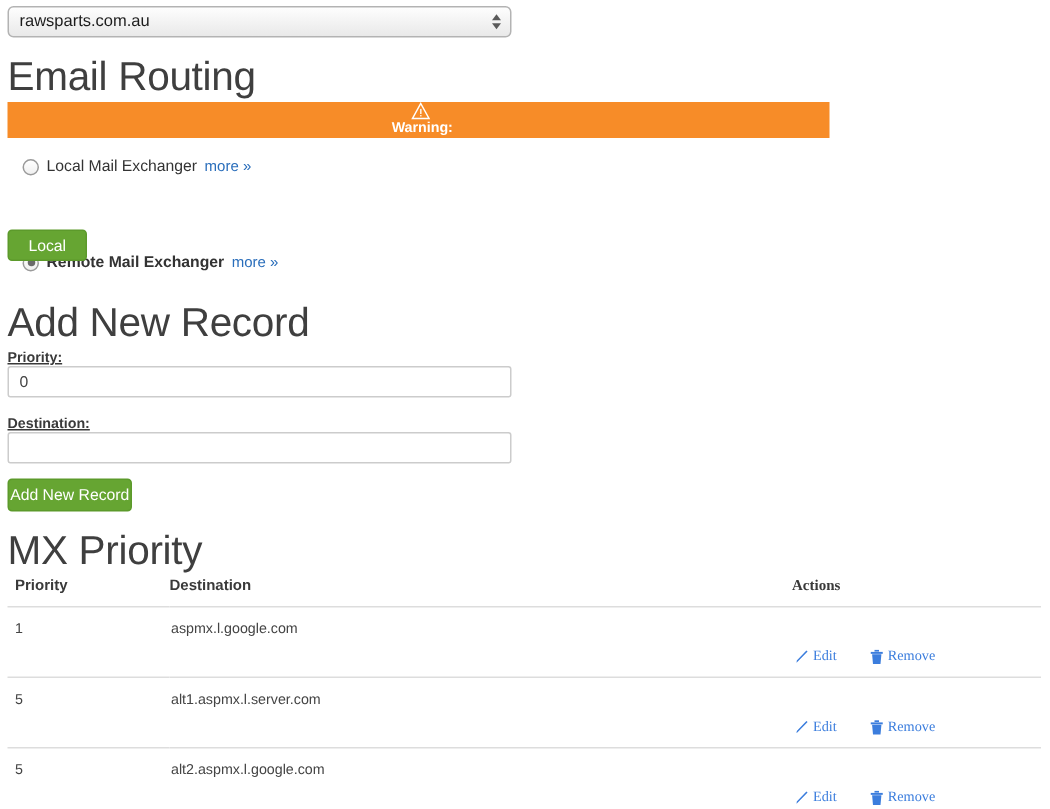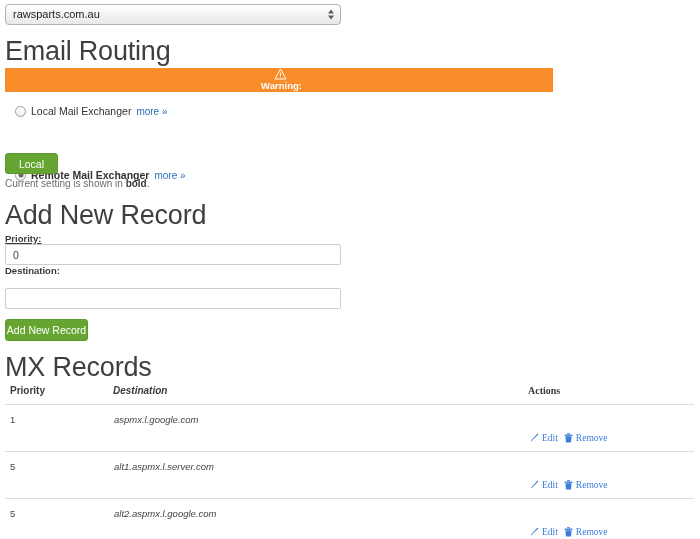--- a/index.html
+++ b/index.html
@@ -146,21 +146,21 @@
 
   
   .field-label {
     position: absolute;
     left: 5px;
     font-size: 9.5px;
     font-weight: bold;
     color: #3a3a3a;
   }
   #label-priority { top: 233px; text-decoration: underline; }
-  #label-destination { top: 265px; }
+  #label-destination { top: 277px; text-decoration: underline; }
 
   .text-input {
     position: absolute;
     left: 5px;
     width: 336px; height: 21px;
     border: 1px solid #cccccc;
     border-radius: 2px;
     background: #ffffff;
     font-family: "Liberation Sans", sans-serif;
     font-size: 10.5px;
@@ -188,25 +188,25 @@
   }
   .mx-table td {
     font-size: 9.5px;
     color: #444;
     border-bottom: 1px solid #dddddd;
     height: 47px;
     vertical-align: top;
     padding-top: 9px;
   }
   .col-priority { width: 108px; padding-left: 5px !important; }
-  .col-destination { width: 415px; font-style: italic; }
+  .col-destination { width: 415px; }
   .col-actions { width: 166px; font-family: Liberation Serif, serif; }
 
   .actions-cell { text-align: left; vertical-align: bottom !important; padding-top: 0 !important; padding-bottom: 8px !important; }
-  .actions-inner { display: flex; align-items: center; gap: 0; white-space: nowrap; }
+  .actions-inner { display: flex; align-items: center; gap: 16px; white-space: nowrap; }
   .action-link {
     color: #3b7ddd;
     font-size: 9.5px;
     text-decoration: none;
     display: inline-flex; align-items: center; gap: 3px;
   }
   .action-link + .action-link { margin-left: 6px; }
   .icon-svg { display: block; flex: 0 0 auto; }
 </style>
 </head>
@@ -243,35 +243,32 @@
   </div>
 
   <div class="radio-row" id="radio-remote">
     <span class="radio-dot checked"></span>
     <span class="radio-label bold">Remote Mail Exchanger</span>
     <a class="more-link" href="#">more »</a>
   </div>
 
   <button class="btn-green" id="btn-change">Local</button>
 
-  <div class="note">
-    <span>Current setting is shown in </span><b>bold</b><span>.</span>
-  </div>
 
   <h1 class="page-title" id="title-add-new">Add New Record</h1>
 
   <label class="field-label" id="label-priority">Priority:</label>
   <input class="text-input" id="input-priority" type="text" value="0" style="">
 
   <label class="field-label" id="label-destination">Destination:</label>
   <input class="text-input" id="input-destination" type="text" value="" style="">
 
   <button class="btn-green" id="btn-add-record">Add New Record</button>
 
-  <h1 class="page-title" id="title-mx">MX Records</h1>
+  <h1 class="page-title" id="title-mx">MX Priority</h1>
 
   <table class="mx-table">
     <thead>
       <tr>
         <th class="col-priority">Priority</th>
         <th class="col-destination">Destination</th>
         <th class="col-actions">Actions</th>
       </tr>
     </thead>
     <tbody>

